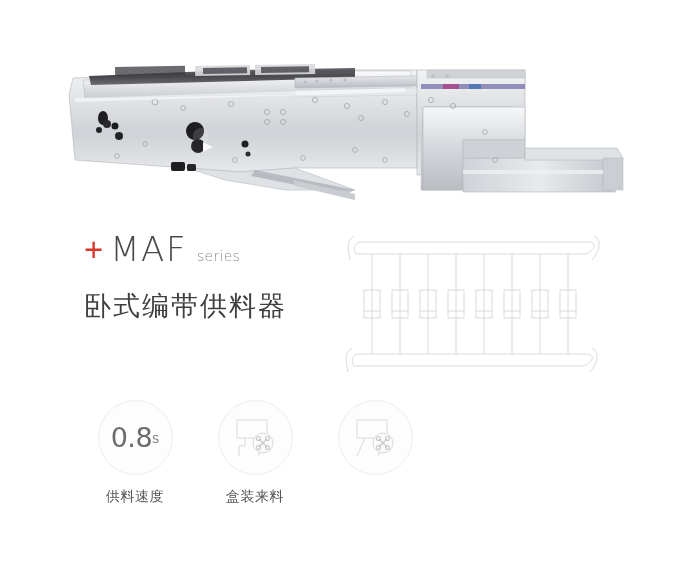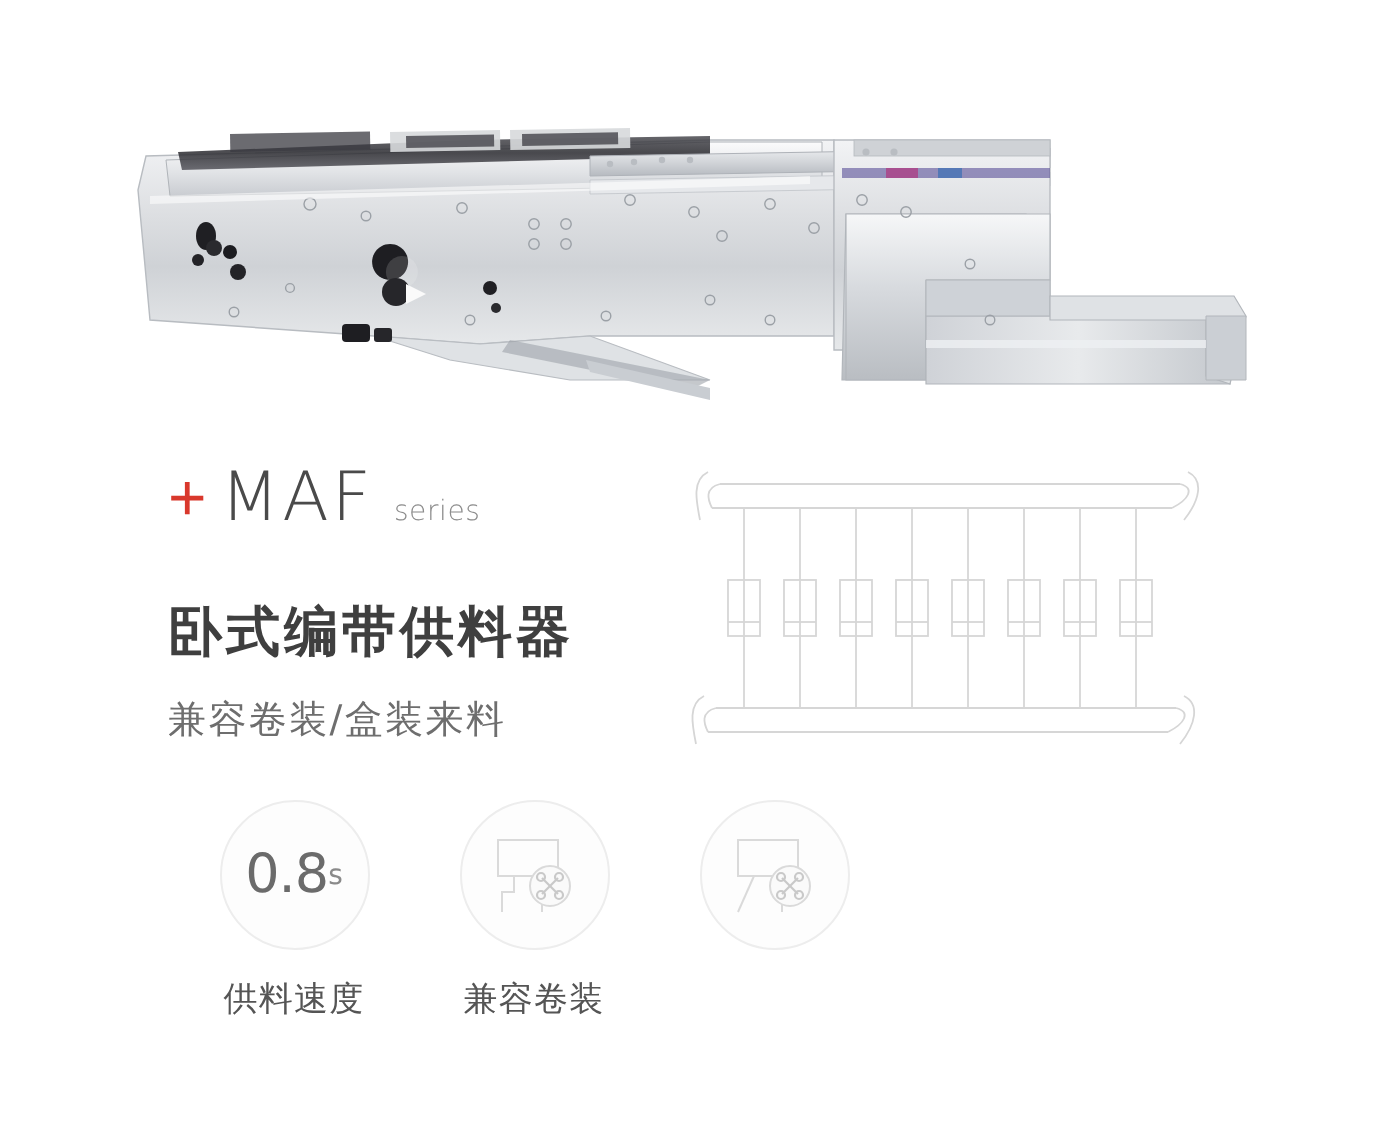--- a/index.html
+++ b/index.html
@@ -46,25 +46,25 @@
     font-size: 14px;
     color: #8c8c8c;
     font-weight: 300;
     letter-spacing: 0.3px;
     margin-left: 10px;
     line-height: 1;
     font-family: "DejaVu Sans", sans-serif;
   }
 
   .headline {
-    margin-top: 24px;
+    margin-top: 14px;
     font-size: 27px;
     color: #3f3f3f;
     letter-spacing: 2px;
-    font-weight: 700;
+    font-weight: 400;
     white-space: nowrap;
     font-family: "DejaVu Sans", sans-serif;
   }
   .subline {
     margin-top: 13px;
     font-size: 19px;
     color: #6e6e6e;
     letter-spacing: 1.2px;
     font-weight: 400;
     white-space: nowrap;
@@ -75,21 +75,21 @@
   .tape-diagram {
     position: absolute;
     left: 336px; top: 232px;
     width: 288px; height: 145px;
   }
   .tape-diagram svg { display: block; width: 100%; height: 100%; }
 
   
   .features {
     position: absolute;
-    left: 100px; top: 400px;
+    left: 88px; top: 400px;
     width: 350px; height: 118px;
     display: flex;
     gap: 26px;
   }
   .feature { width: 94px; display: flex; flex-direction: column; align-items: center; }
   .feature-circle {
     width: 75px; height: 75px;
     border-radius: 50%;
     border: 1px solid #ededed;
     background: #fdfdfd;
@@ -105,21 +105,21 @@
   }
   .speed-unit {
     font-size: 14px;
     color: #8a8a8a;
     font-weight: 400;
     font-family: "DejaVu Sans", sans-serif;
   }
   .feature-circle svg { display: block; }
   .feature-label {
     margin-top: 13px;
-    font-size: 17px;
+    font-size: 14px;
     color: #555555;
     letter-spacing: 0.6px;
     white-space: nowrap;
     font-family: "DejaVu Sans", sans-serif;
   }
 </style>
 </head>
 <body>
 
 <div class="page">
@@ -243,21 +243,20 @@
     </svg>
   </div>
 
   <div class="text-block">
     <div class="series-line">
       <span class="plus-mark">+</span>
       <span class="series-code">MAF</span>
       <span class="series-word">series</span>
     </div>
     <div class="headline">卧式编带供料器</div>
-    <div class="subline">兼容卷装/盒装来料</div>
   </div>
 
   <div class="tape-diagram">
     <svg viewBox="0 0 288 145" xmlns="http://www.w3.org/2000/svg">
       <g stroke="#d6d6d6" stroke-width="0.9" fill="none">
 
         <line x1="24" y1="10" x2="254" y2="10"></line>
         <line x1="20" y1="22" x2="250" y2="22"></line>
 
         <path d="M24,10 C16,12 18,18 20,22"></path>
@@ -326,21 +325,21 @@
           <g stroke="#c9c9c9" stroke-width="1.1" fill="none">
             <line x1="30" y1="27" x2="38" y2="35"></line>
             <line x1="38" y1="27" x2="30" y2="35"></line>
             <circle cx="29.5" cy="26.5" r="2"></circle>
             <circle cx="38.5" cy="26.5" r="2"></circle>
             <circle cx="29.5" cy="35.5" r="2"></circle>
             <circle cx="38.5" cy="35.5" r="2"></circle>
           </g>
         </svg>
       </div>
-      <div class="feature-label">兼容卷装</div>
+      <div class="feature-label">盒装来料</div>
     </div>
 
     <div class="feature">
       <div class="feature-circle">
         <svg width="52" height="52" viewBox="0 0 52 52">
           <g stroke="#dadada" stroke-width="1" fill="none">
             <rect x="8" y="8" width="30" height="18"></rect>
             <path d="M16,26 L8,44"></path>
             <path d="M30,26 L30,44"></path>
             <circle cx="34" cy="31" r="10" fill="#fafafa"></circle>

